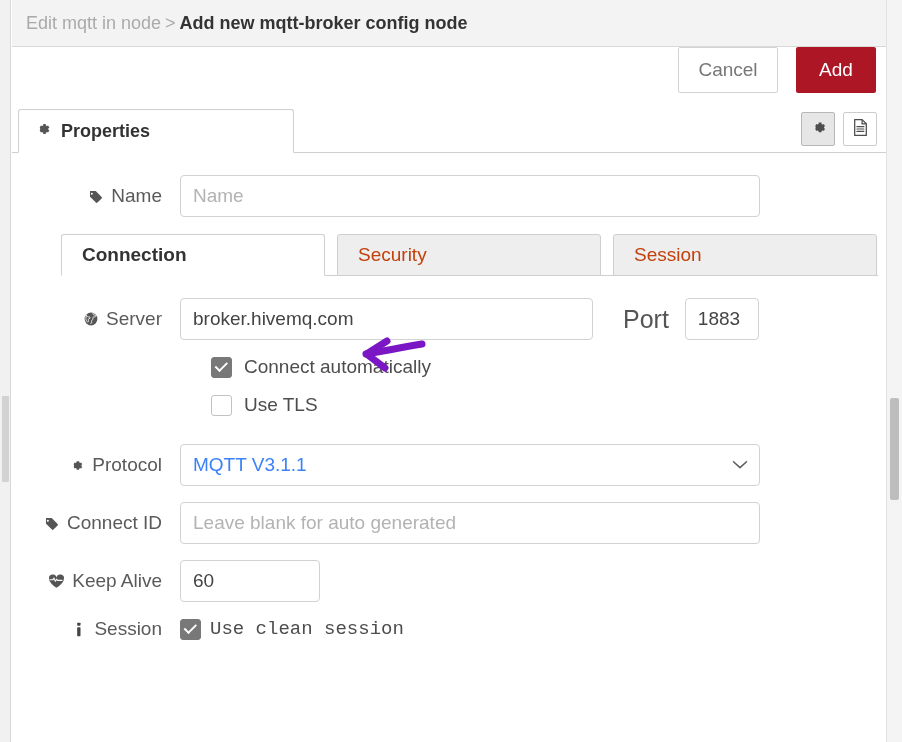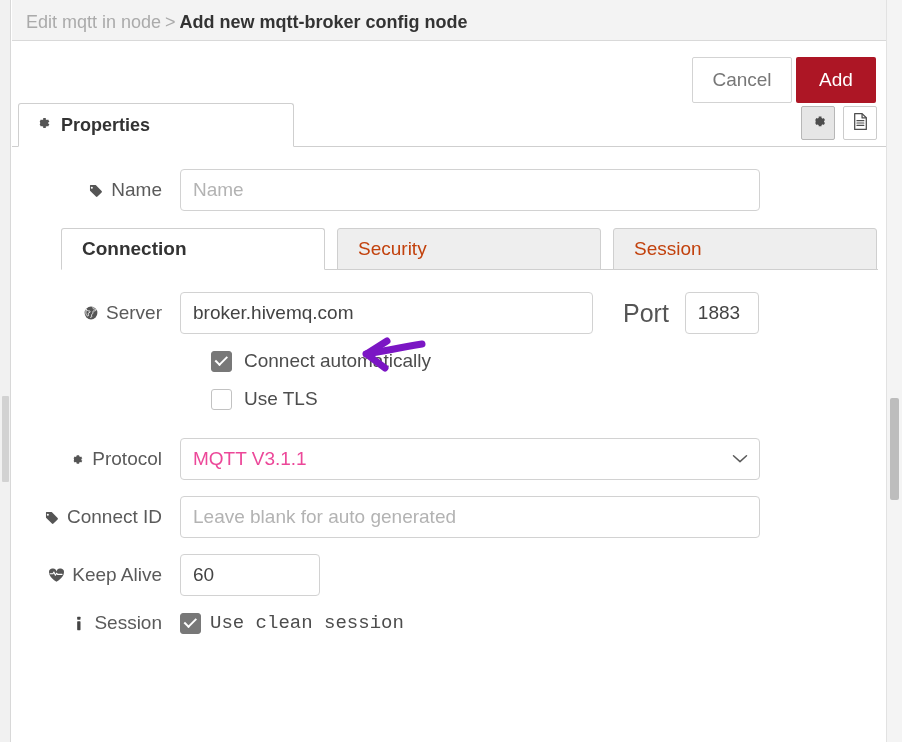--- a/index.html
+++ b/index.html
@@ -39,38 +39,38 @@
 
   
   .dialog {
     position: absolute;
     left: 12px; top: 0; width: 874px; height: 742px;
     background: #ffffff;
   }
 
   
   .dialog-header {
-    height: 41px;
+    height: 47px;
     background: #f3f3f3;
     border-bottom: 1px solid #d9d9d9;
-    display: flex; 
-    padding: 12px 14px;
+    display: flex; align-items: center;
+    padding: 4px 14px;
   }
   .breadcrumb { font-size: 18px; letter-spacing: 0; white-space: nowrap; }
   .breadcrumb .crumb-prev { color: #aaaaaa; }
   .breadcrumb .crumb-sep  { color: #aaaaaa; padding: 0 4px; }
   .breadcrumb .crumb-cur  { color: #333333; font-weight: bold; }
 
   
   .action-bar {
     height: 62px;
     background: #ffffff;
-    display: flex; align-items: flex-end; justify-content: flex-end;
+    display: flex; align-items: flex-start; justify-content: flex-end;
     padding: 0 10px 0 0;
-    gap: 4px;
+    gap: 18px;
   }
   .btn {
     font-family: "Liberation Sans", sans-serif;
     font-size: 19px;
     border-radius: 2px;
     cursor: pointer;
     display: inline-flex; align-items: center; justify-content: center;
     padding: 0 18px;
   }
   .btn-cancel {
@@ -224,21 +224,21 @@
   }
   .check-label { font-size: 19px; color: #4d4d4d; }
 
   
   .select-wrap { position: relative; width: 580px; }
   .select-input {
     width: 100%; height: 42px;
     border: 1px solid #d2d2d2;
     border-radius: 4px;
     background: #ffffff;
-    font-size: 19px; color: #ec4899;
+    font-size: 19px; color: #3b82f6;
     display: flex; align-items: center;
     padding: 0 12px;
     cursor: pointer;
   }
   .chevron {
     position: absolute; right: 12px; top: 50%;
     transform: translateY(-50%);
     pointer-events: none;
     color: #666666;
   }

